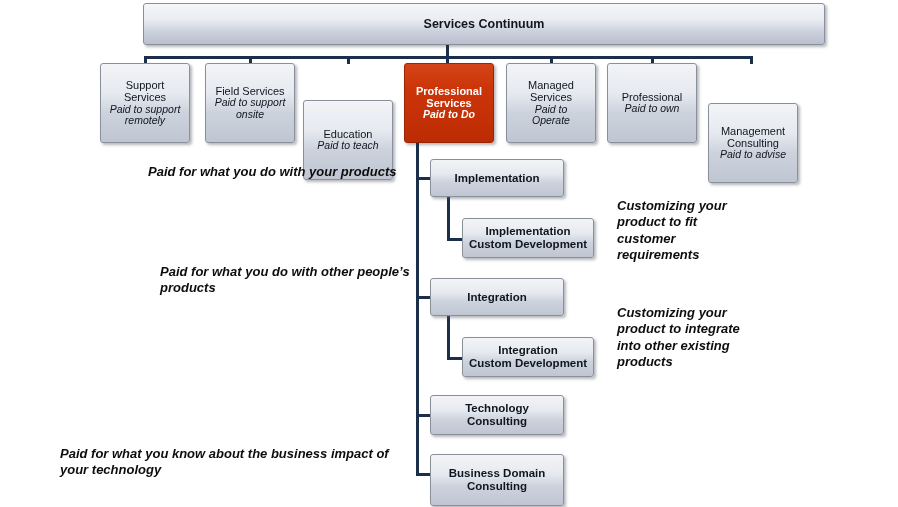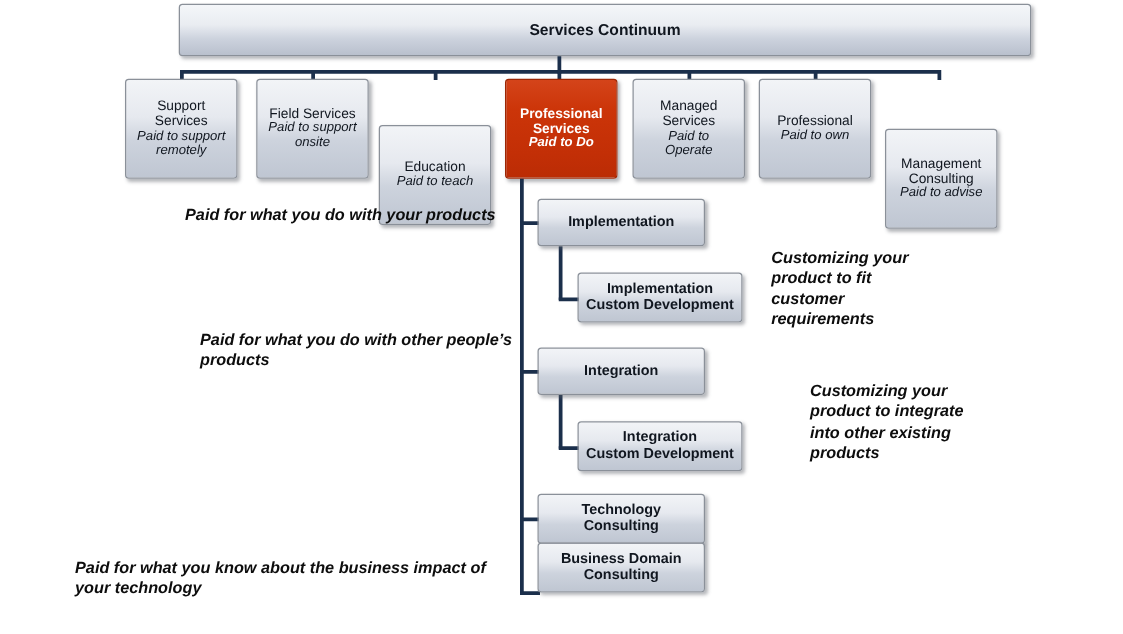--- a/index.html
+++ b/index.html
@@ -181,21 +181,21 @@
     </div>
   </div>
 
   <div class="box sub" style="left:430px;top:395px;width:134px;height:40px;">
     <div>
       <span class="ln">Technology</span>
       <span class="ln">Consulting</span>
     </div>
   </div>
 
-  <div class="box sub" style="left:430px;top:434px;width:134px;height:40px;">
+  <div class="box sub" style="left:430px;top:454px;width:134px;height:52px;">
     <div>
       <span class="ln">Business Domain</span>
       <span class="ln">Consulting</span>
     </div>
   </div>
 
   <div class="anno left" style="left:148px;top:164px;width:250px;">
     <span class="ln">Paid for what you do</span>
     <span class="ln">with your products</span>
   </div>
@@ -214,21 +214,21 @@
   </div>
 
   <div class="anno right" style="left:617px;top:198px;width:130px;">
     <span class="ln">Customizing</span>
     <span class="ln">your product</span>
     <span class="ln">to fit</span>
     <span class="ln">customer</span>
     <span class="ln">requirements</span>
   </div>
 
-  <div class="anno right" style="left:648px;top:305px;width:130px;font-style:italic;">
+  <div class="anno right" style="left:617px;top:305px;width:130px;font-style:italic;">
     <span class="ln">Customizing</span>
     <span class="ln">your product</span>
     <span class="ln">to integrate</span>
     <span class="ln">into other</span>
     <span class="ln">existing</span>
     <span class="ln">products</span>
   </div>
 
 </div>
 

